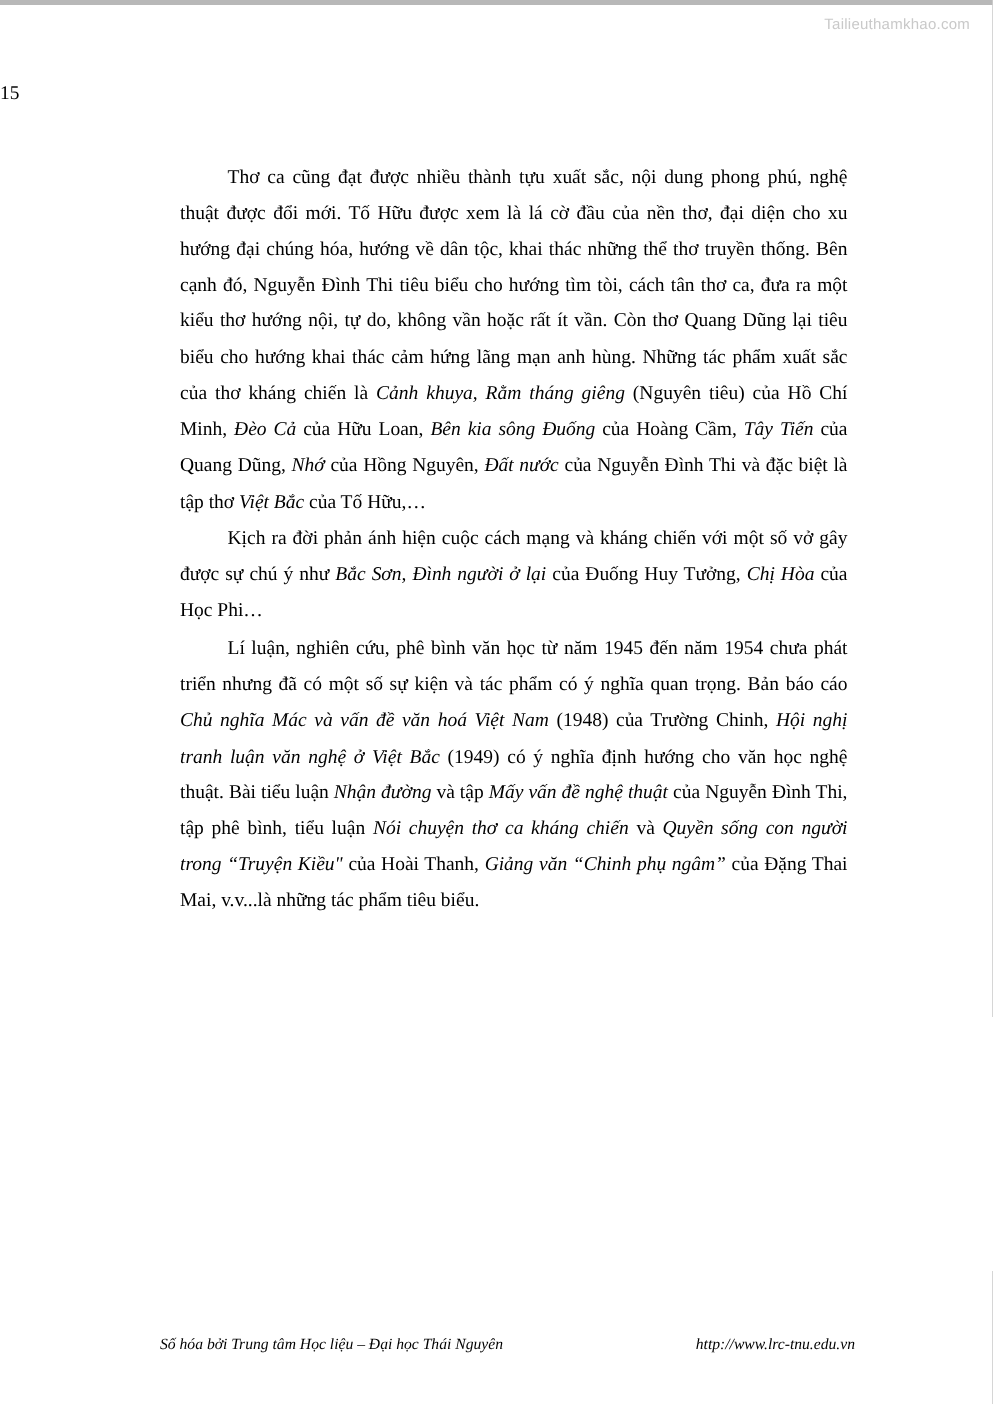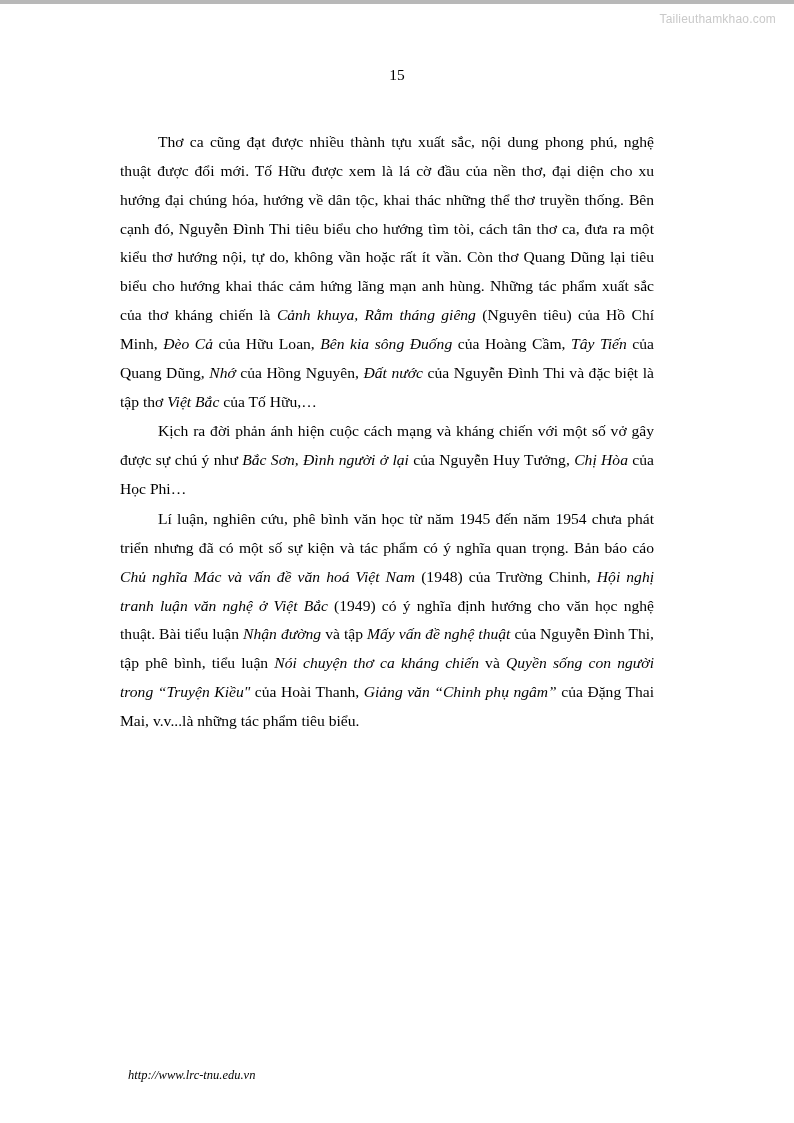--- a/index.html
+++ b/index.html
@@ -25,26 +25,26 @@
     font-family: "Liberation Sans", sans-serif;
     font-size: 12px;
     color: #c9c9c9;
     letter-spacing: 0.2px;
   }
   .page-number {
     position: absolute;
     top: 62px;
     left: 0;
     right: 0;
-    text-align: center;
+    text-align: left;
     font-size: 15.5px;
   }
   .content {
     position: absolute;
-    left: 120px;
+    left: 144px;
     top: 124px;
     width: 534px;
     font-size: 15.6px;
     line-height: 1.85;
     text-align: justify;
     text-justify: inter-word;
   }
   .content p {
     margin: 0 0 0 0;
     text-indent: 38px;
@@ -75,21 +75,22 @@
 <body>
 
 <div class="page">
 
   <div class="watermark">Tailieuthamkhao.com</div>
 
   <div class="page-number">15</div>
 
   <div class="content">
     <p><span>Thơ ca cũng đạt được nhiều thành tựu xuất sắc, nội dung phong phú, nghệ thuật được đổi mới. Tố Hữu được xem là lá cờ đầu của nền thơ, đại diện cho xu hướng đại chúng hóa, hướng về dân tộc, khai thác những thể thơ truyền thống. Bên cạnh đó, Nguyễn Đình Thi tiêu biểu cho hướng tìm tòi, cách tân thơ ca, đưa ra một kiểu thơ hướng nội, tự do, không vần hoặc rất ít vần. Còn thơ Quang Dũng lại tiêu biểu cho hướng khai thác cảm hứng lãng mạn anh hùng. Những tác phẩm xuất sắc của thơ kháng chiến là </span><i>Cảnh khuya, Rằm tháng giêng</i><span> (Nguyên tiêu) của Hồ Chí Minh, </span><i>Đèo Cả</i><span> của Hữu Loan, </span><i>Bên kia sông Đuống</i><span> của Hoàng Cầm, </span><i>Tây Tiến</i><span> của Quang Dũng, </span><i>Nhớ</i><span> của Hồng Nguyên, </span><i>Đất nước</i><span> của Nguyễn Đình Thi và đặc biệt là tập thơ </span><i>Việt Bắc</i><span> của Tố Hữu,…</span></p>
-    <p><span> Kịch ra đời phản ánh hiện cuộc cách mạng và kháng chiến với một số vở gây được sự chú ý như </span><i>Bắc Sơn, Đình người ở lại</i><span> của Nguyễn Huy Tưởng, </span><i>Chị Hòa</i><span> của Học Phi…</span></p>
+    <p><span> Kịch ra đời phản ánh hiện cuộc cách mạng và kháng chiến với một số vở gây được sự chú ý như </span><i>Bắc Sơn, Đình người ở lại</i><span> của Đuống Huy Tưởng, </span><i>Chị Hòa</i><span> của Học Phi…</span></p>
     <p><span>Lí luận, nghiên cứu, phê bình văn học từ năm 1945 đến năm 1954 chưa phát triển nhưng đã có một số sự kiện và tác phẩm có ý nghĩa quan trọng. Bản báo cáo </span><i>Chủ nghĩa Mác và vấn đề văn hoá Việt Nam</i><span> (1948) của Trường Chinh, </span><i>Hội nghị tranh luận văn nghệ ở Việt Bắc</i><span> (1949) có ý nghĩa định hướng cho văn học nghệ thuật. Bài tiểu luận </span><i>Nhận đường</i><span> và tập </span><i>Mấy vấn đề nghệ thuật</i><span> của Nguyễn Đình Thi, tập phê bình, tiểu luận </span><i>Nói chuyện thơ ca kháng chiến</i><span> và </span><i>Quyền sống con người trong “Truyện Kiều"</i><span> của Hoài Thanh, </span><i>Giảng văn “Chinh phụ ngâm”</i><span> của Đặng Thai Mai, v.v...là những tác phẩm tiêu biểu.</span></p>
   </div>
 
   <div class="footer">
+    <span class="left">Số hóa bởi Trung tâm Học liệu – Đại học Thái Nguyên</span>
     <span class="right">http://www.lrc-tnu.edu.vn</span>
   </div>
 
 </div>
 
 </body></html>

